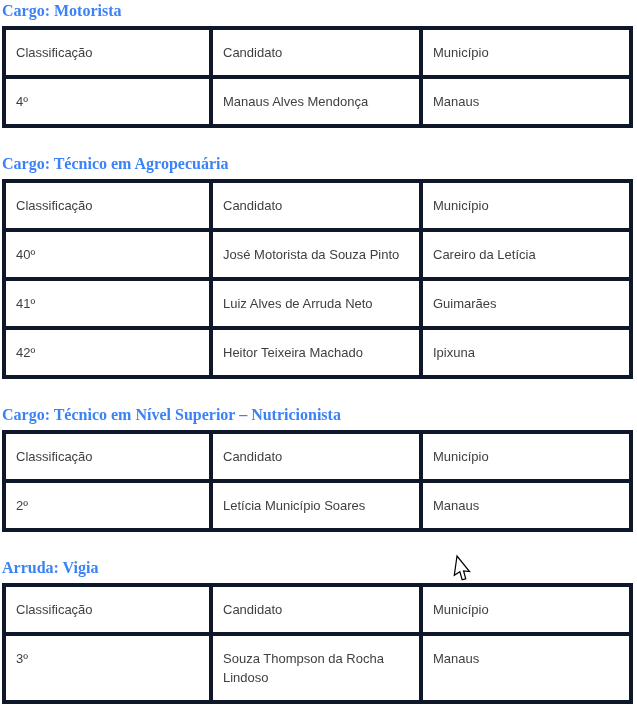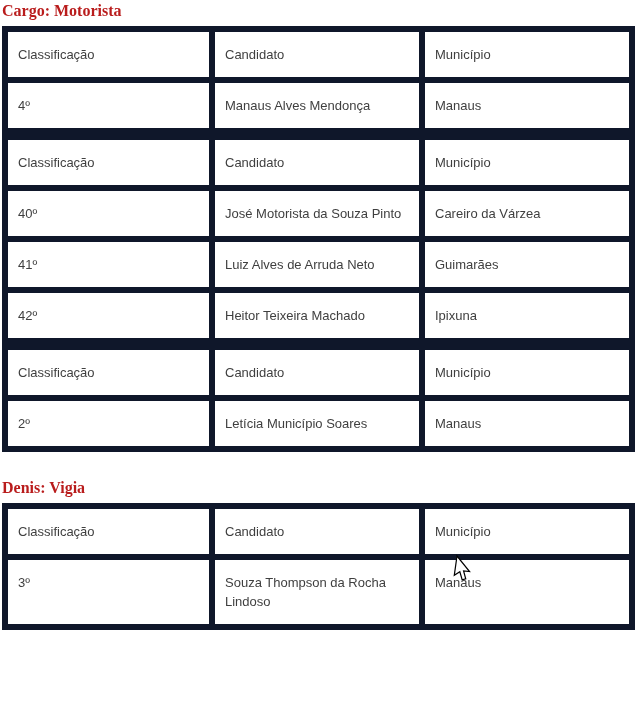--- a/index.html
+++ b/index.html
@@ -14,38 +14,38 @@
     overflow: hidden;
     font-family: "Liberation Sans", sans-serif;
   }
   .page {
     padding: 1px 0 0 2px;
   }
   .cargo-heading {
     font-family: "Liberation Serif", serif;
     font-size: 16px;
     font-weight: bold;
-    color: #b91c1c;
+    color: #3b82f6;
     line-height: 19px;
     margin: 0 0 6px 0;
   }
   .section + .section .cargo-heading {
     margin-top: 26px;
   }
   table.results {
     border-collapse: collapse;
     table-layout: fixed;
     width: 627px;
   }
   table.results col.c1 { width: 207px; }
   table.results col.c2 { width: 210px; }
   table.results col.c3 { width: 210px; }
   table.results th,
   table.results td {
-    border: 6px solid #0f172a;
+    border: 4px solid #0f172a;
     font-weight: normal;
     text-align: left;
     vertical-align: top;
     color: #3f3f3f;
     font-size: 13px;
     line-height: 19px;
     padding: 13px 10px;
     overflow: hidden;
   }
   td.justify-cell {
@@ -87,54 +87,56 @@
         <tr>
           <td>4º</td>
           <td>Manaus Alves Mendonça</td>
           <td>Manaus</td>
         </tr>
       </tbody>
     </table>
   </div>
 
   <div class="section">
+    <h2 class="cargo-heading">Cargo: Técnico em Agropecuária</h2>
     <table class="results">
       <colgroup>
           <col class="c1">
           <col class="c2">
           <col class="c3">
         </colgroup>
       <thead>
         <tr>
           <th>Classificação</th>
           <th>Candidato</th>
           <th>Município</th>
         </tr>
       </thead>
       <tbody>
         <tr>
           <td>40º</td>
           <td>José Motorista da Souza Pinto</td>
-          <td>Careiro da Várzea</td>
+          <td>Careiro da Letícia</td>
         </tr>
         <tr>
           <td>41º</td>
           <td>Luiz Alves de Arruda Neto</td>
           <td>Guimarães</td>
         </tr>
         <tr>
           <td>42º</td>
           <td>Heitor Teixeira Machado</td>
           <td>Ipixuna</td>
         </tr>
       </tbody>
     </table>
   </div>
 
   <div class="section">
+    <h2 class="cargo-heading">Cargo: Técnico em Nível Superior – Nutricionista</h2>
     <table class="results">
       <colgroup>
           <col class="c1">
           <col class="c2">
           <col class="c3">
         </colgroup>
       <thead>
         <tr>
           <th>Classificação</th>
           <th>Candidato</th>
@@ -145,21 +147,21 @@
         <tr>
           <td>2º</td>
           <td>Letícia Município Soares</td>
           <td>Manaus</td>
         </tr>
       </tbody>
     </table>
   </div>
 
   <div class="section">
-    <h2 class="cargo-heading">Denis: Vigia</h2>
+    <h2 class="cargo-heading">Arruda: Vigia</h2>
     <table class="results">
       <colgroup>
           <col class="c1">
           <col class="c2">
           <col class="c3">
         </colgroup>
       <thead>
         <tr>
           <th>Classificação</th>
           <th>Candidato</th>

